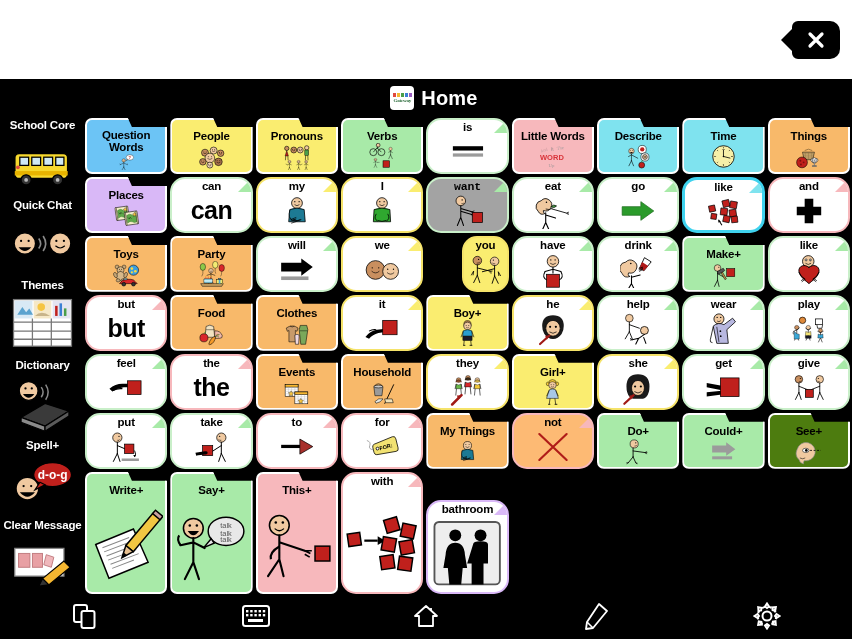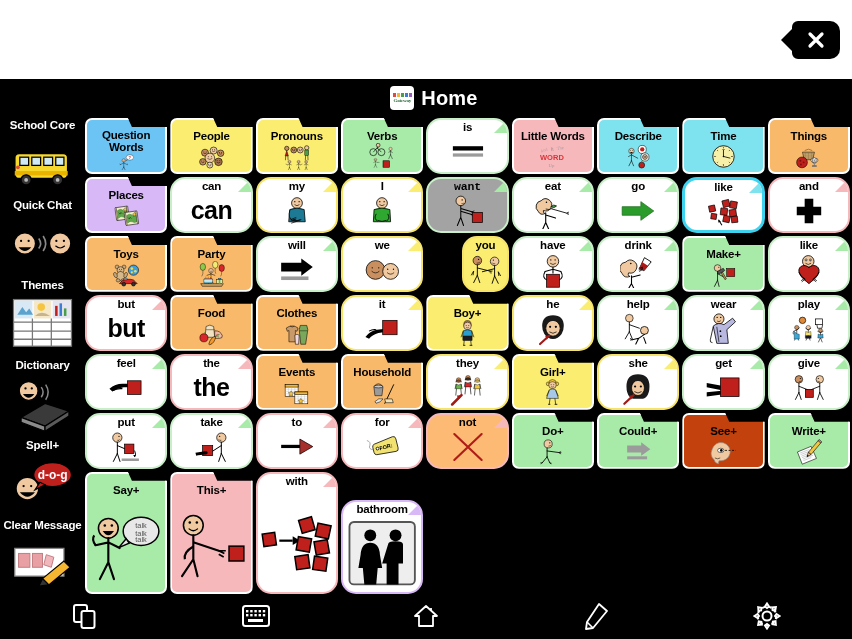--- a/index.html
+++ b/index.html
@@ -1162,20 +1162,37 @@
           <svg viewBox="0 0 100 100" preserveAspectRatio="xMidYMid meet">
             <g transform="rotate(-14 56 54)">
               <path d="M32 36 L86 28 q8 -1 8 8 l0 26 q0 9 -8 8 L32 66 q-6 -1 -6 -8 l0 -14 q0 -7 6 -8z" fill="#f2e272" stroke="#000" stroke-width="2"></path>
               <circle cx="38" cy="50" r="4" fill="#fff" stroke="#000" stroke-width="2"></circle>
               <text x="62" y="56" font-size="15" font-weight="bold" fill="#000" text-anchor="middle" font-family="Liberation Sans, sans-serif">FOR:</text>
             </g>
             <path d="M8 32 q12 4 8 14 q-4 10 10 12" fill="none" stroke="#888" stroke-width="2"></path>
           </svg>
         </div>
       </div>
+      <div class="cell folder" style="background: rgb(248, 185, 106); border-color: rgb(255, 255, 255);">
+        <div class="label">My Things</div>
+        <div class="art">
+          <svg viewBox="0 0 100 100" preserveAspectRatio="xMidYMid meet">
+            <g transform="translate(50,28)">
+              <circle cx="0" cy="0" r="15" fill="#f0c9a0" stroke="#000" stroke-width="2.2"></circle>
+              <circle cx="-6" cy="-4" r="1.8" fill="#000"></circle>
+              <circle cx="6" cy="-4" r="1.8" fill="#000"></circle>
+              <path d="M-6 5 Q0 10.4 6 5" fill="none" stroke="#000" stroke-width="1.8" stroke-linecap="round"></path>
+              <path d="M-20 18 q20-8 40 0 l3 34 h-46z" fill="#1d7a94" stroke="#000" stroke-width="2.2"></path>
+              <path d="M-20 20 q-6 22 8 28 q12 5 24 -2" fill="#1d7a94" stroke="#000" stroke-width="2.2"></path>
+              <path d="M-10 46 q10 6 20 0" fill="none" stroke="#000" stroke-width="2"></path>
+              <path d="M-2 40 l-16 6 m16-2 l-16 6 m17 1 l-15 5" stroke="#000" stroke-width="2" fill="none"></path>
+            </g>
+          </svg>
+        </div>
+      </div>
       <div class="cell" style="background: #fdba74; border-color: rgb(247, 184, 188);">
         <span class="corner" style="border-right-color:#f7b8bc"></span>
         <div class="label">not</div>
         <div class="art">
           <svg viewBox="0 0 100 100" preserveAspectRatio="xMidYMid meet">
             <path d="M12 14 L88 86 M88 14 L12 86" stroke="#b01c18" stroke-width="6" stroke-linecap="round"></path>
           </svg>
         </div>
       </div>
       <div class="cell folder" style="background: rgb(168, 234, 168); border-color: rgb(255, 255, 255);">
@@ -1195,21 +1212,21 @@
       </div>
       <div class="cell folder" style="background: rgb(168, 234, 168); border-color: rgb(255, 255, 255);">
         <div class="label">Could+</div>
         <div class="art">
           <svg viewBox="0 0 100 100" preserveAspectRatio="xMidYMid meet">
             <path d="M8 28 L60 28 L60 16 L94 42 L60 66 L60 54 L8 54 Z" fill="#9b9b9b"></path>
             <rect x="8" y="68" width="74" height="11" fill="#9b9b9b"></rect>
           </svg>
         </div>
       </div>
-      <div class="cell folder" style="background: #c2410c; border-color: rgb(255, 255, 255);">
+      <div class="cell folder" style="background: #4d7c0f; border-color: rgb(255, 255, 255);">
         <div class="label">See+</div>
         <div class="art">
           <svg viewBox="0 0 100 100" preserveAspectRatio="xMidYMid meet">
             <path d="M8 42 a34 34 0 1 1 26 42 q-4 8 -2 12 q-14 -2 -16 -14 a34 34 0 0 1 -8 -40z" fill="#f0c9a0" stroke="#8a8a8a" stroke-width="2.4"></path>
             <ellipse cx="40" cy="46" rx="12" ry="8" fill="#fff" stroke="#000" stroke-width="2"></ellipse>
             <circle cx="42" cy="46" r="5" fill="#000"></circle>
             <path d="M18 74 q10 6 20 0" fill="none" stroke="#000" stroke-width="2"></path>
             <path d="M56 46 h40" stroke="#000" stroke-width="3" stroke-dasharray="7 6"></path>
           </svg>
         </div>

